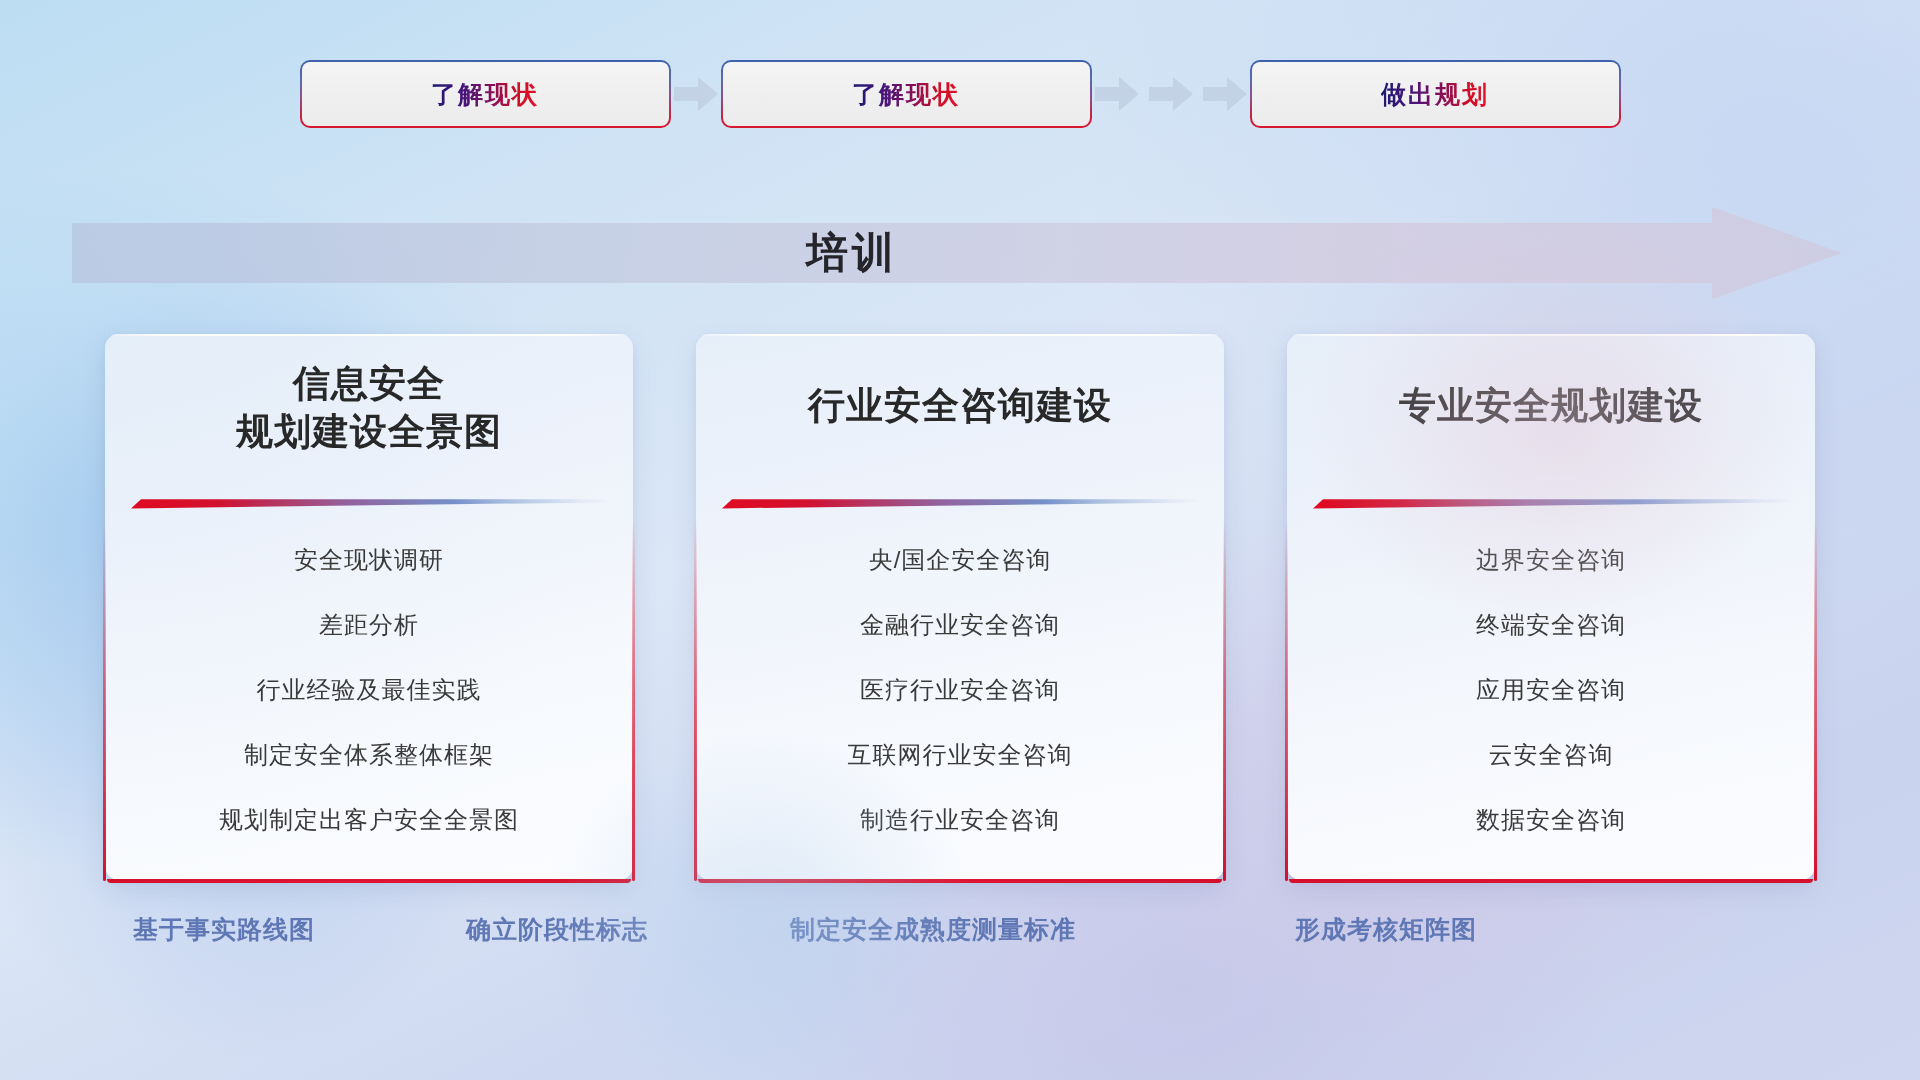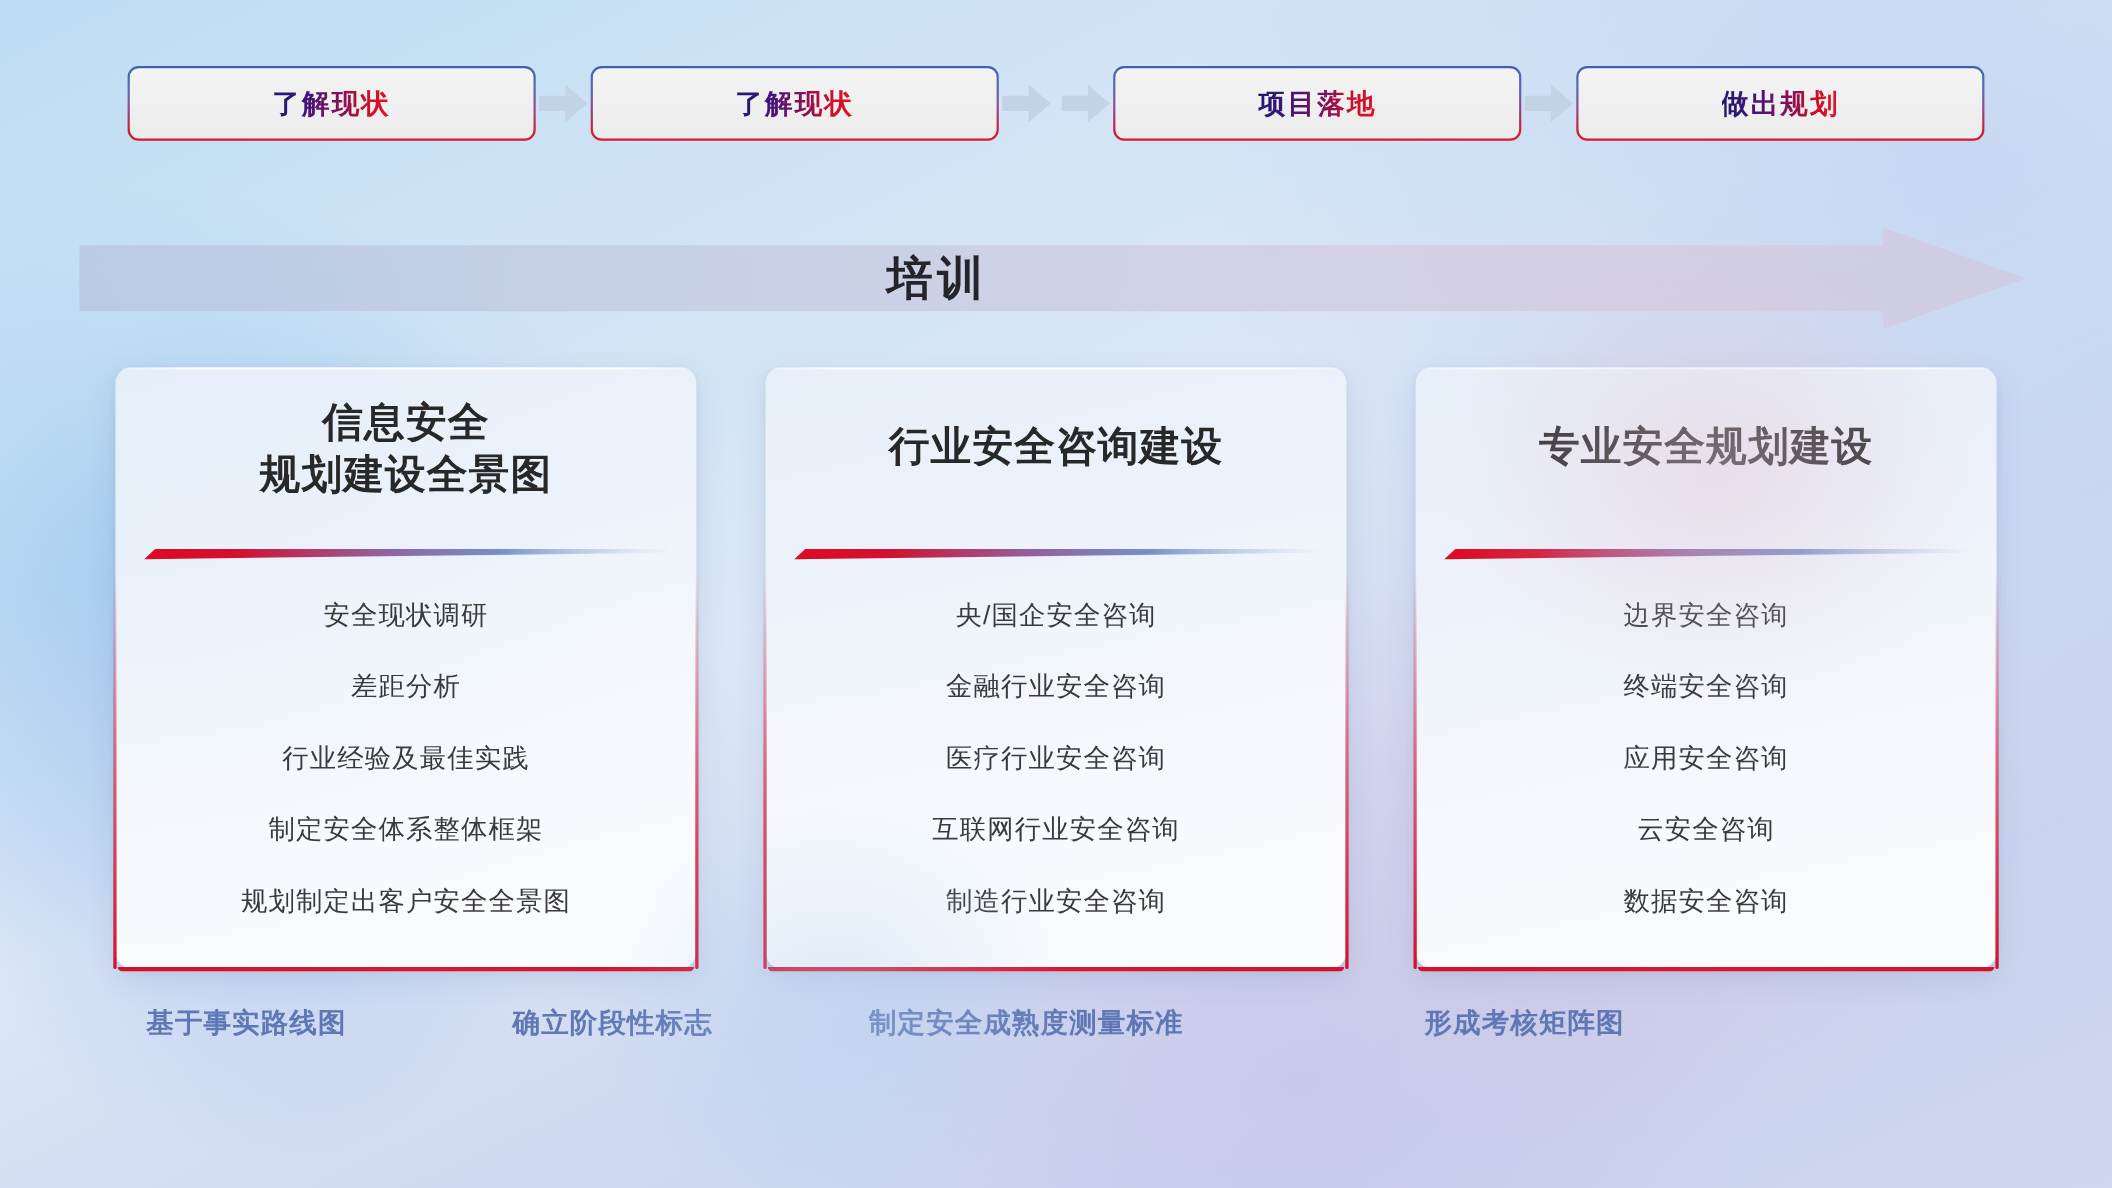--- a/index.html
+++ b/index.html
@@ -211,23 +211,20 @@
         <path d="M0 10 H24 V0 L44 17 L24 34 V24 H0 Z" fill="#c3d2e4"></path>
       </svg>
     </div>
 
     <div class="step-arrow">
       <svg width="44" height="34" viewBox="0 0 44 34" aria-hidden="true">
         <path d="M0 10 H24 V0 L44 17 L24 34 V24 H0 Z" fill="#c3d2e4"></path>
       </svg>
     </div>
 
-    <div class="step-box">
-      <span class="step-label">项目落地</span>
-    </div>
     <div class="step-arrow">
       <svg width="44" height="34" viewBox="0 0 44 34" aria-hidden="true">
         <path d="M0 10 H24 V0 L44 17 L24 34 V24 H0 Z" fill="#c3d2e4"></path>
       </svg>
     </div>
 
     <div class="step-box">
       <span class="step-label">做出规划</span>
     </div>
 

